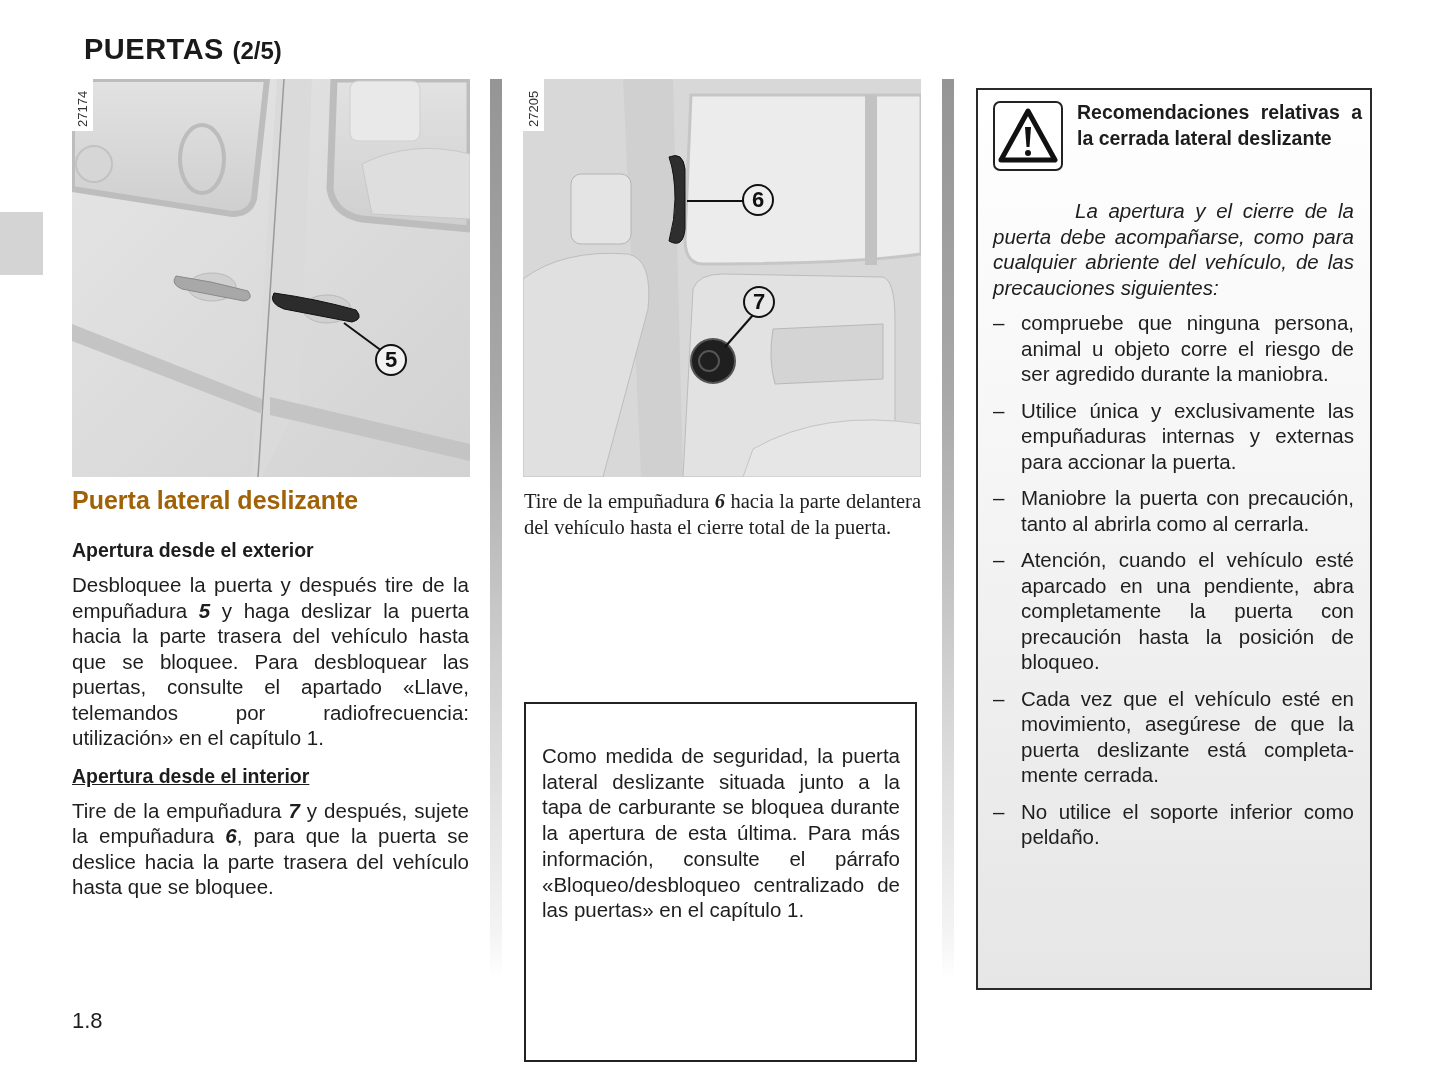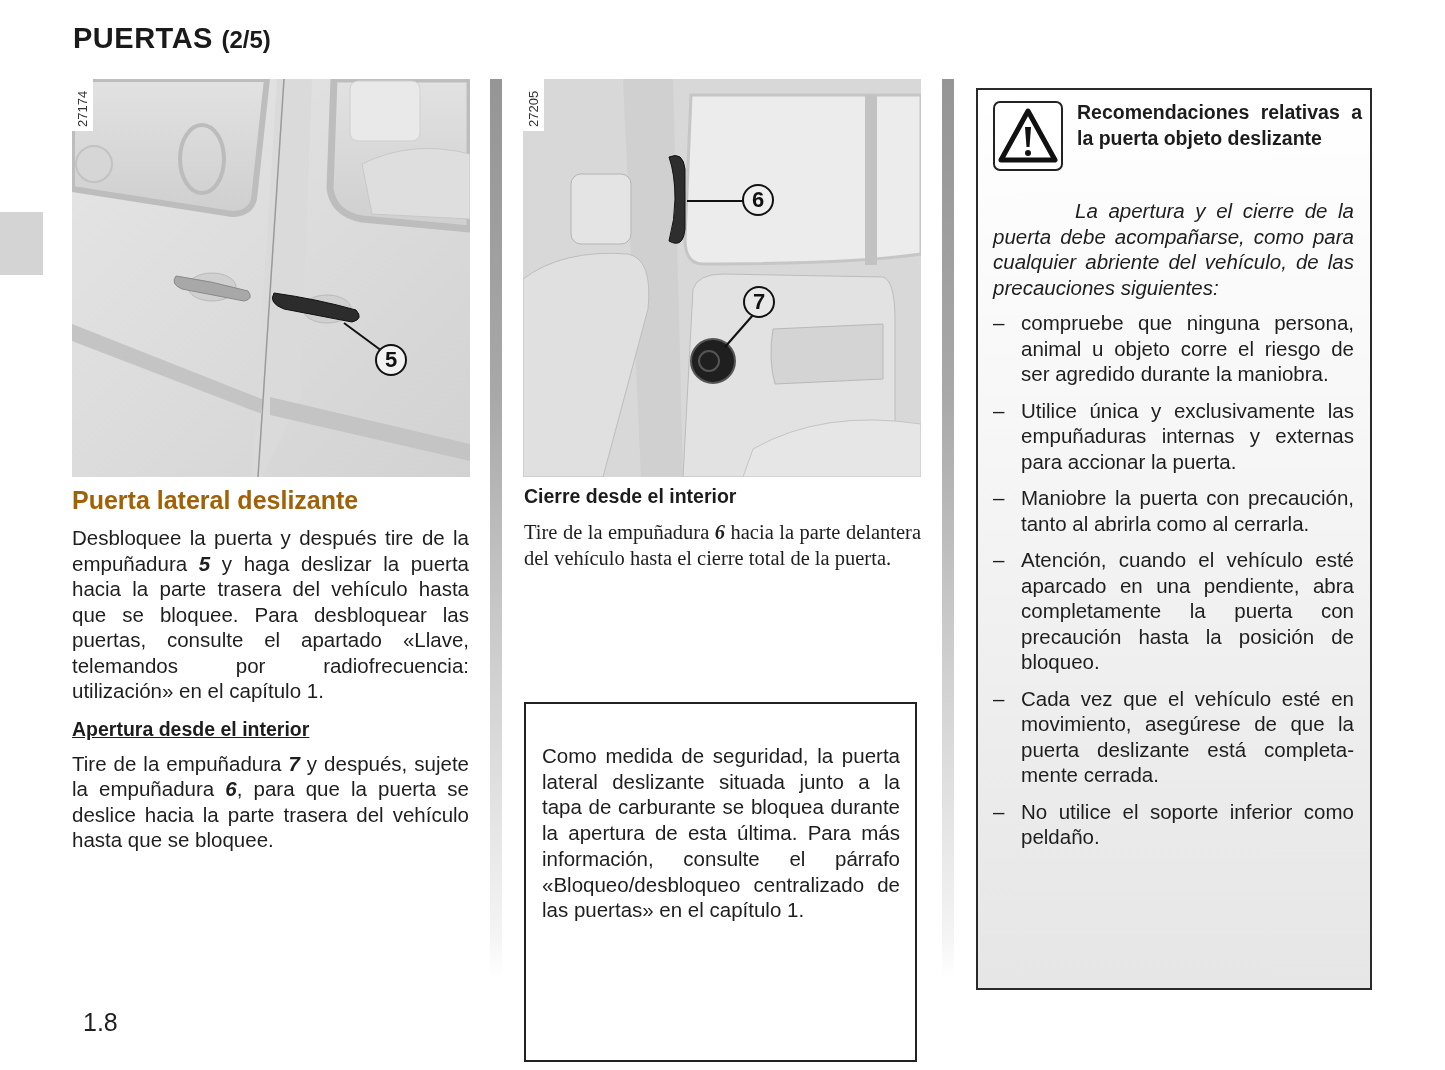--- a/index.html
+++ b/index.html
@@ -1,21 +1,21 @@
 <!DOCTYPE html>
 <html><head>
 <meta charset="utf-8">
 <style>
   html, body { margin: 0; padding: 0; }
   body {
     width: 1445px; height: 1070px; position: relative; overflow: hidden;
     background: #ffffff; color: #1e1e1e;
     font-family: "Liberation Sans", "DejaVu Sans", sans-serif;
   }
-  .page-title { position: absolute; left: 73px; top: 22px; font-size: 29px; font-weight: bold; letter-spacing: 0.5px; margin: 0; color: #1a1a1a; }
+  .page-title { position: absolute; left: 73px; top: 22px; font-size: 29px; font-weight: bold; letter-spacing: 0.5px; margin: 11px; color: #1a1a1a; }
   .page-title .sub { font-size: 24px; letter-spacing: 0; }
   .side-tab { position: absolute; left: 0; top: 212px; width: 43px; height: 63px; background: #d4d4d4; }
   .sep { position: absolute; top: 79px; width: 12px; height: 900px;
     background: linear-gradient(to bottom, #959595 0%, #a8a8a8 35%, #cfcfcf 65%, #f4f4f4 95%, #ffffff 100%); }
   .sep.s1 { left: 490px; }
   .sep.s2 { left: 942px; }
 
   .photo { position: absolute; overflow: hidden; background: #dcdcdc; }
   .photo svg { display: block; }
   .photo-1 { left: 72px; top: 79px; width: 398px; height: 398px; }
@@ -45,21 +45,21 @@
     padding: 10px 16px 0 15px; font-size: 20.5px; line-height: 25.5px; }
   .warn-head { position: relative; height: 90px; }
   .warn-icon { position: absolute; left: 0; top: 1px; width: 70px; height: 70px; border: 2px solid #222; border-radius: 7px; box-sizing: border-box; background: #fff; }
   .warn-icon svg { display: block; }
   .warn-title { position: absolute; left: 84px; top: 0; width: 285px; font-size: 19.5px; line-height: 25.5px; font-weight: bold; color: #1c1c1c; text-align: justify; }
   .warn-intro { margin: 8px 0 0 0; text-align: justify; text-indent: 82px; font-style: italic; }
   .warn-list { list-style: none; margin: 10px 0 0 0; padding: 0; }
   .warn-list li { position: relative; padding-left: 28px; text-align: justify; margin-bottom: 11px; }
   .warn-list li .dash { position: absolute; left: 0; top: 0; }
 
-  .page-number { position: absolute; left: 83px; top: 1008px; font-size: 25px; }
+  .page-number { position: absolute; left: 72px; top: 1008px; font-size: 22px; }
 
   .callout { font-family: "Liberation Sans", sans-serif; font-weight: bold; }
 </style>
 </head>
 <body>
 
 <h1 class="page-title"><span>PUERTAS</span> <span class="sub">(2/5)</span></h1>
 
 <div class="side-tab"></div>
 
@@ -141,44 +141,44 @@
     <text x="17" y="24" text-anchor="middle" font-size="22" class="callout" fill="#111">6</text>
   </svg>
   <svg style="position:absolute;left:219px;top:206px" width="34" height="34">
     <circle cx="17" cy="17" r="15" fill="#e8e8e8" stroke="#111" stroke-width="2"></circle>
     <text x="17" y="24" text-anchor="middle" font-size="22" class="callout" fill="#111">7</text>
   </svg>
 </div>
 
 <div class="col col-left">
   <h2 class="h2">Puerta lateral deslizante</h2>
+  <h3 class="h3 first">Apertura desde el exterior</h3>
   <p class="b1"><span>Desbloquee la puerta y después tire de la empuñadura </span><b><i>5</i></b><span> y haga deslizar la puerta hacia la parte trasera del vehículo hasta que se bloquee. Para desbloquear las puertas, consulte el apartado «Llave, telemandos por radio­frecuencia: utilización» en el capítulo 1.</span></p>
   <h3 class="h3 second">Apertura desde el interior</h3>
   <p class="b2"><span>Tire de la empuñadura </span><b><i>7</i></b><span> y después, sujete la empuñadura </span><b><i>6</i></b><span>, para que la puerta se deslice hacia la parte trasera del vehículo hasta que se bloquee.</span></p>
 </div>
 
 <div class="col col-mid">
-  <h3 class="h3">Cierre desde el interior</h3>
   <p class="b3"><span>Tire de la empuñadura </span><b><i>6</i></b><span> hacia la parte delantera del vehículo hasta el cierre total de la puerta.</span></p>
 </div>
 
 <div class="note-box">
   <p>Como medida de seguridad, la puerta lateral deslizante situada junto a la tapa de carburante se blo­quea durante la apertura de esta última. Para más información, con­sulte el párrafo «Bloqueo/desblo­queo centralizado de las puertas» en el capítulo 1.</p>
 </div>
 
 <div class="warn-box">
   <div class="warn-head">
     <div class="warn-icon">
       <svg width="66" height="66" viewBox="0 0 66 66">
         <path d="M33 8 L60 57 L6 57 Z" fill="none" stroke="#111" stroke-width="5" stroke-linejoin="round"></path>
         <path d="M30 24 L36 24 L34.5 44 L31.5 44 Z" fill="#111"></path>
         <circle cx="33" cy="50" r="3" fill="#111"></circle>
       </svg>
     </div>
-    <div class="warn-title">Recomendaciones relati­vas a la puerta objeto des­lizante</div>
+    <div class="warn-title">Recomendaciones relati­vas a la cerrada lateral des­lizante</div>
   </div>
   <p class="warn-intro">La apertura y el cierre de la puerta debe acompañarse, como para cualquier abriente del vehículo, de las precauciones siguientes:</p>
   <ul class="warn-list">
     <li><span class="dash">–</span><span>compruebe que ninguna per­sona, animal u objeto corre el riesgo de ser agredido durante la maniobra.</span></li>
     <li><span class="dash">–</span><span>Utilice única y exclusivamente las empuñaduras internas y ex­ternas para accionar la puerta.</span></li>
     <li><span class="dash">–</span><span>Maniobre la puerta con precau­ción, tanto al abrirla como al cerrarla.</span></li>
     <li><span class="dash">–</span><span>Atención, cuando el vehículo esté aparcado en una pendiente, abra completamente la puerta con precaución hasta la posición de bloqueo.</span></li>
     <li><span class="dash">–</span><span>Cada vez que el vehículo esté en movimiento, asegúrese de que la puerta deslizante está completa­mente cerrada.</span></li>
     <li><span class="dash">–</span><span>No utilice el soporte inferior como peldaño.</span></li>
   </ul>

